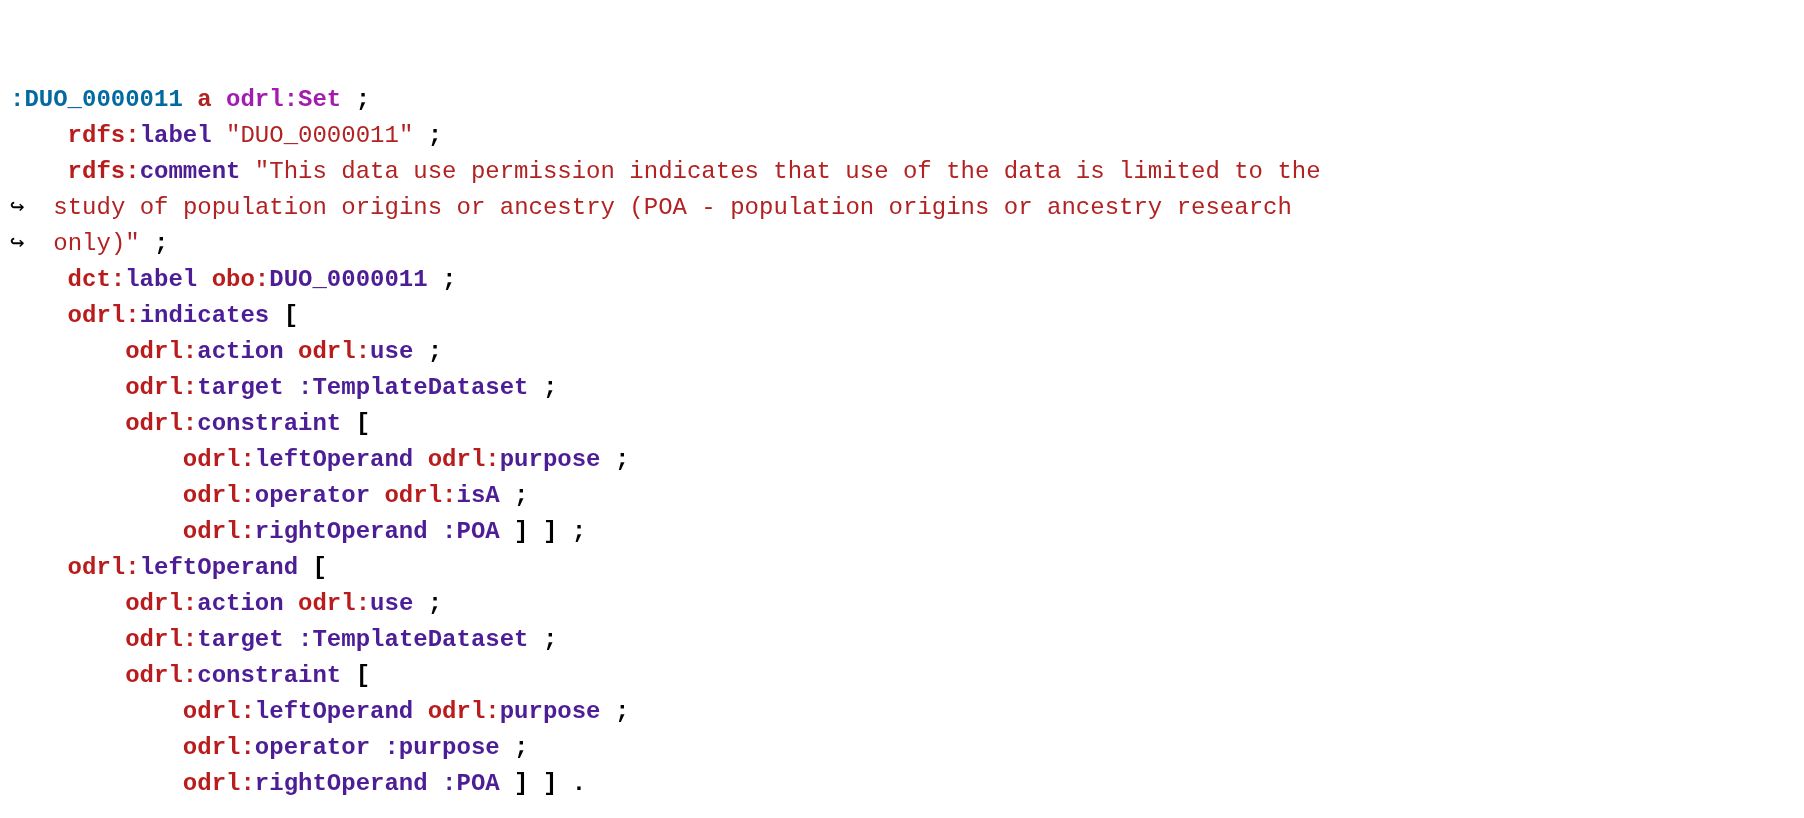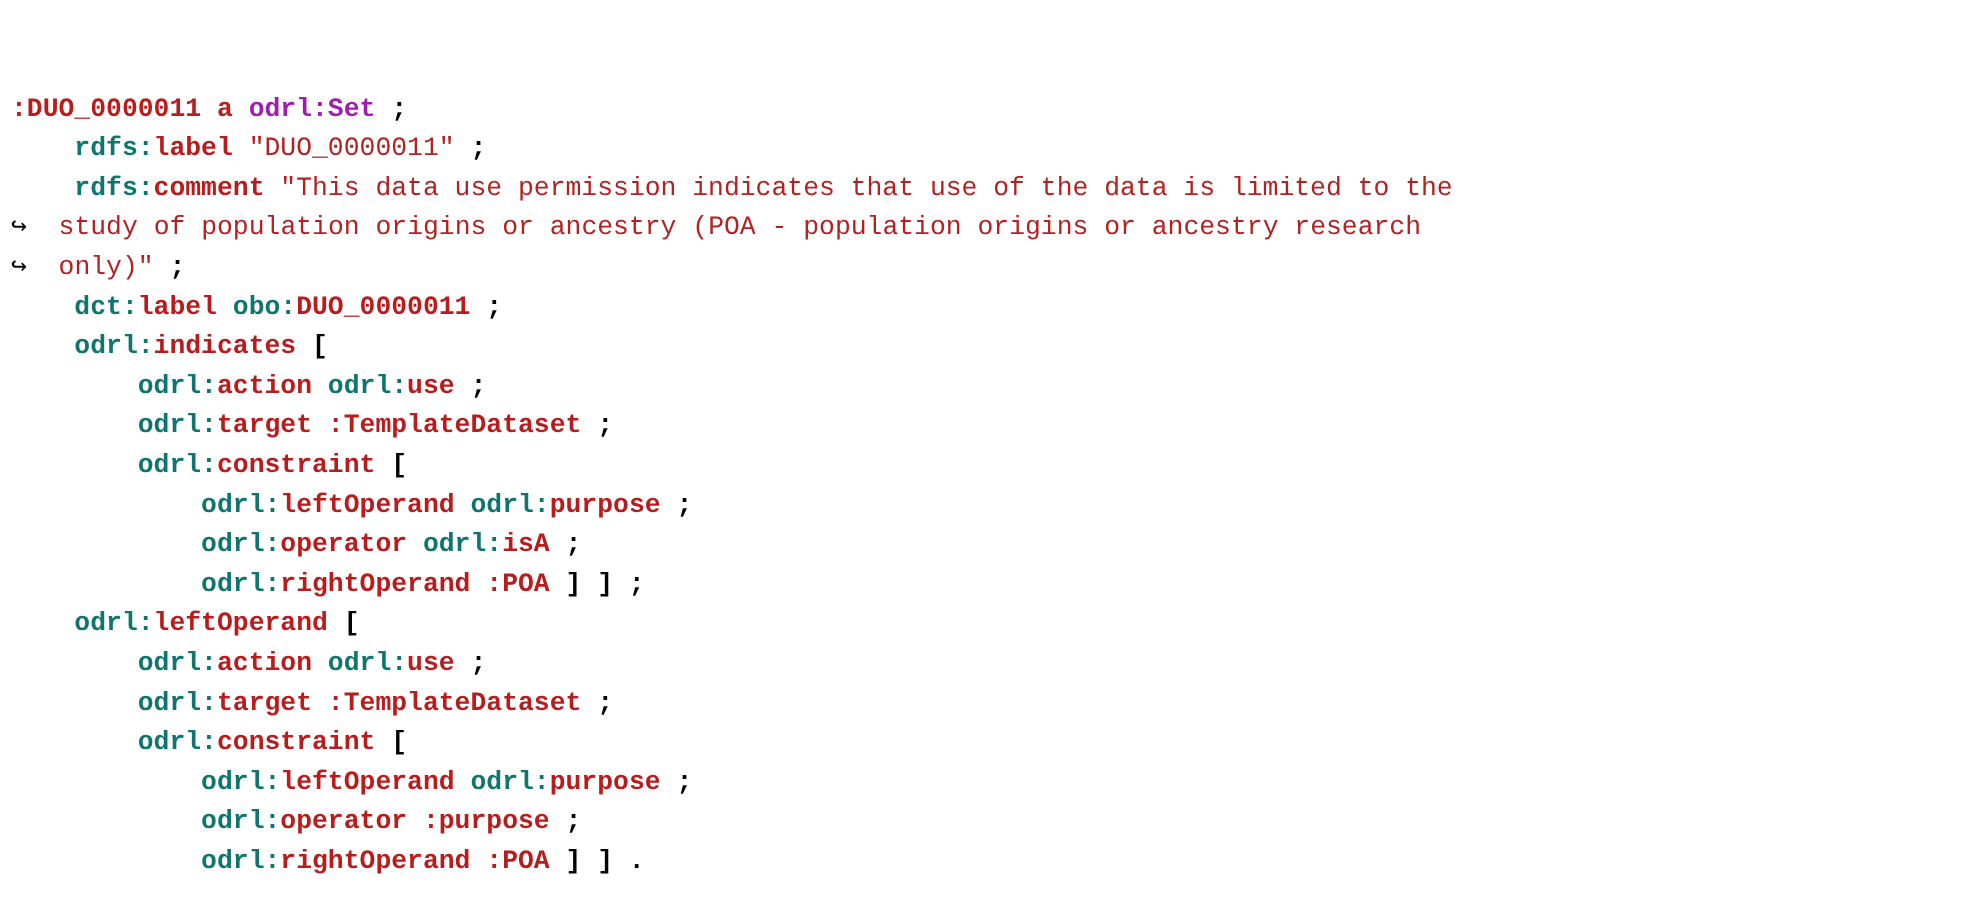--- a/index.html
+++ b/index.html
@@ -5,25 +5,25 @@
   body {
     margin: 0;
     padding: 10px;
     font-family: "Courier New", Courier, monospace;
     font-size: 24px;
     font-weight: bold;
     line-height: 1.5;
     white-space: pre;
     background: #ffffff;
   }
-  .subject { color: #b91c1c; }
+  .subject { color: #0369a1; }
   .keyword { color: #b22222; }
   .class { color: #a21caf; }
-  .prop { color: #0f766e; }
-  .propname { color: #b91c1c; }
+  .prop { color: #b91c1c; }
+  .propname { color: #4c1d95; }
   .string { color: #b22222; font-weight: normal; }
   .punct { color: #000000; }
   .arrow { color: #000000; font-weight: normal; }
 </style>
 </head>
 <body>
 
 <div><span><span class="subject">:DUO_0000011</span> <span class="keyword">a</span> <span class="class">odrl:Set</span><span class="punct"> ;</span></span>
 <span>    <span class="prop">rdfs:</span><span class="propname">label</span> <span class="string">"DUO_0000011"</span><span class="punct"> ;</span></span>
 <span>    <span class="prop">rdfs:</span><span class="propname">comment</span> <span class="string">"This data use permission indicates that use of the data is limited to the</span></span>

